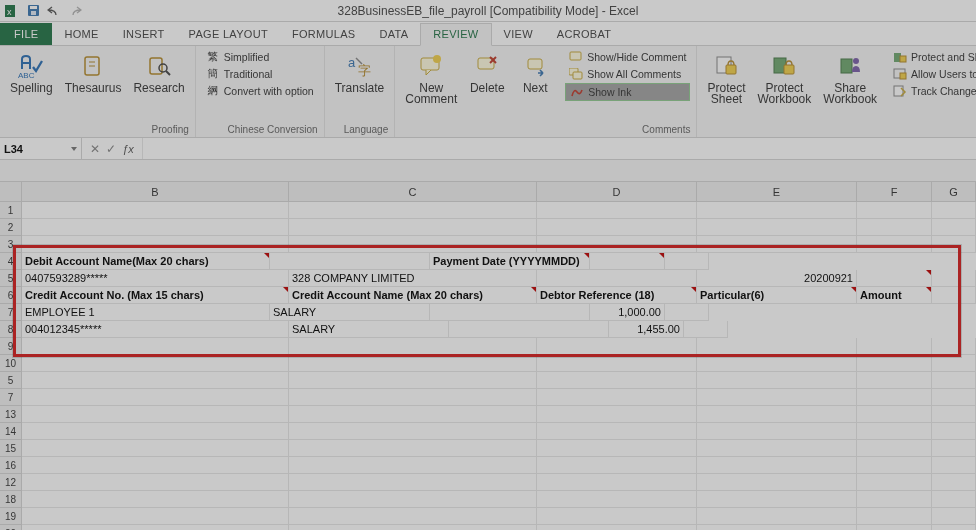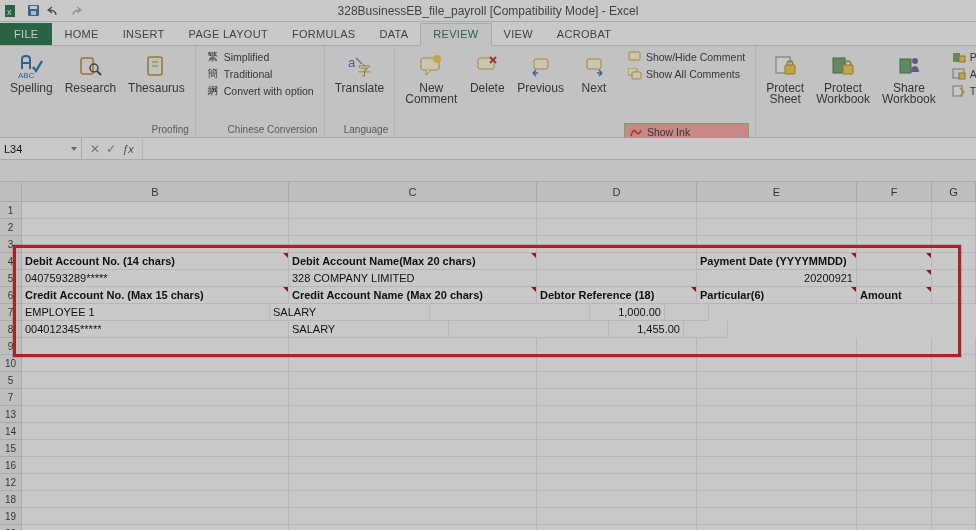--- a/index.html
+++ b/index.html
@@ -18,25 +18,25 @@
 
 .ribbon { height:92px; background:#f5f5f5; border-bottom:1px solid #d4d4d4; display:flex; }
 .group { border-right:1px solid #e1e1e1; padding:3px 6px 2px; display:flex; flex-direction:column; justify-content:space-between; }
 .group-body { display:flex; gap:4px; align-items:flex-start; }
 .group-label { font-size:10px; color:#666; text-align:right; padding-top:1px; }
 .big-btn { display:flex; flex-direction:column; align-items:center; gap:2px; padding:2px 4px; cursor:pointer; min-width:44px; }
 .big-btn .bicon { width:30px; height:30px; display:flex; align-items:center; justify-content:center; }
 .big-btn .blab { font-size:12px; color:#333; text-align:center; line-height:11px; }
 .sml-list { display:flex; flex-direction:column; gap:1px; }
 .sml-btn { display:flex; align-items:center; gap:4px; font-size:10.5px; color:#333; padding:1px 4px; cursor:pointer; white-space:nowrap; }
-.sml-btn.highlight { background:#fca5a5; border:1px solid #8fc98f;margin-top:40px; }
+.sml-btn.highlight { background:#a3a3a3; border:1px solid #8fc98f; }
 .sml-btn .sicon { width:14px; height:14px; display:flex; align-items:center; justify-content:center; }
 
 .formula-row { height:22px; border-bottom:1px solid #d4d4d4; display:flex; align-items:stretch; background:#fff; }
-.name-box { width:82px; border-right:1px solid #d4d4d4; display:flex; align-items:center; padding:0 4px; font-size:11px; position:relative; }
+.name-box { width:82px; border-right:1px solid #d4d4d4; display:flex; align-items:center; padding:0 4px; font-size:11px; position:relative;font-weight:bold; }
 .name-box::after { content:""; position:absolute; right:4px; top:9px; border-left:3px solid transparent; border-right:3px solid transparent; border-top:4px solid #777; }
 .fx-tools { display:flex; align-items:center; gap:6px; padding:0 8px; border-right:1px solid #e6e6e6; color:#888; font-size:12px; }
 .fx-lab { font-style:italic; font-size:11px; color:#555; }
 .fx-input { flex:1; border:none; outline:none; font-size:11px; padding:0 6px; }
 .fx-expand { height:22px; background:#f5f5f5; border-bottom:1px solid #d4d4d4; }
 
 .grid-area { position:relative; height:calc(530px - 22px - 24px - 92px - 22px - 22px); overflow:hidden; }
 .sel-all { position:absolute; top:0; left:0; width:22px; height:20px; background:#f0f0f0; border-right:1px solid #d4d4d4; border-bottom:1px solid #d4d4d4; }
 .col-headers { position:absolute; top:0; left:22px; right:0; height:20px; display:flex; }
 .col-h { background:#f0f0f0; border-right:1px solid #d4d4d4; border-bottom:1px solid #d4d4d4; display:flex; align-items:center; justify-content:center; font-size:11px; color:#333; flex-shrink:0; }
@@ -110,36 +110,36 @@
               <path d="M4 16 L4 6 Q4 3 8 3 Q12 3 12 6 L12 16 M4 10 L12 10" stroke="#2a6fb5" stroke-width="2" fill="none"></path>
               <text x="0" y="25" font-size="8" fill="#2a6fb5">ABC</text>
               <path d="M15 14 L18 18 L24 8" stroke="#2a6fb5" stroke-width="2.3" fill="none"></path>
             </svg>
           </span>
         <span class="blab">Spelling</span>
       </div>
       <div class="big-btn">
         <span class="bicon">
             <svg width="24" height="24">
+              <rect x="4" y="3" width="14" height="18" rx="2" fill="none" stroke="#b58a2a" stroke-width="1.5"></rect>
+              <line x1="8" y1="8" x2="14" y2="8" stroke="#b58a2a"></line>
+              <line x1="8" y1="12" x2="14" y2="12" stroke="#b58a2a"></line>
+            </svg>
+          </span>
+        <span class="blab">Thesaurus</span>
+      </div>
+      <div class="big-btn">
+        <span class="bicon">
+            <svg width="24" height="24">
               <rect x="3" y="4" width="12" height="16" rx="2" fill="none" stroke="#b58a2a" stroke-width="1.5"></rect>
               <circle cx="16" cy="14" r="4" fill="none" stroke="#444" stroke-width="1.5"></circle>
               <line x1="19" y1="17" x2="23" y2="21" stroke="#444" stroke-width="2"></line>
             </svg>
           </span>
         <span class="blab">Research</span>
-      </div>
-      <div class="big-btn">
-        <span class="bicon">
-            <svg width="24" height="24">
-              <rect x="4" y="3" width="14" height="18" rx="2" fill="none" stroke="#b58a2a" stroke-width="1.5"></rect>
-              <line x1="8" y1="8" x2="14" y2="8" stroke="#b58a2a"></line>
-              <line x1="8" y1="12" x2="14" y2="12" stroke="#b58a2a"></line>
-            </svg>
-          </span>
-        <span class="blab">Thesaurus</span>
       </div>
     </div>
     <div class="group-label">Proofing</div>
   </div>
 
   <div class="group">
     <div class="group-body">
       <div class="sml-list">
         <div class="sml-btn">
             <span class="sicon">繁</span>
@@ -189,29 +189,20 @@
       </div>
       <div class="big-btn">
         <span class="bicon">
             <svg width="22" height="22">
               <rect x="2" y="3" width="16" height="11" rx="2" fill="#fffbe0" stroke="#c7a93a"></rect>
               <line x1="14" y1="2" x2="20" y2="8" stroke="#c0392b" stroke-width="2"></line>
               <line x1="20" y1="2" x2="14" y2="8" stroke="#c0392b" stroke-width="2"></line>
             </svg>
           </span>
         <span class="blab">Delete</span>
-      </div>
-      <div class="big-btn">
-        <span class="bicon">
-            <svg width="22" height="22">
-              <rect x="4" y="4" width="14" height="10" rx="2" fill="#fffbe0" stroke="#c7a93a"></rect>
-              <path d="M8 18 L3 18 M3 18 L6 15 M3 18 L6 21" stroke="#3a76b1" stroke-width="1.6" fill="none"></path>
-            </svg>
-          </span>
-        <span class="blab">Previous</span>
       </div>
       <div class="big-btn">
         <span class="bicon">
             <svg width="22" height="22">
               <rect x="4" y="4" width="14" height="10" rx="2" fill="#fffbe0" stroke="#c7a93a"></rect>
               <path d="M14 18 L19 18 M19 18 L16 15 M19 18 L16 21" stroke="#3a76b1" stroke-width="1.6" fill="none"></path>
             </svg>
           </span>
         <span class="blab">Next</span>
       </div>
@@ -380,21 +371,20 @@
     <div class="cell-row">
         <div class="cell" style="width:267px"></div>
         <div class="cell" style="width:248px"></div>
         <div class="cell" style="width:160px"></div>
         <div class="cell" style="width:160px"></div>
         <div class="cell" style="width:75px"></div>
         <div class="cell" style="width:44px"></div>
       </div>
 
     <div class="cell-row">
-      <div class="cell bold cmark" style="width:267px">Debit Account No. (14 chars)</div>
       <div class="cell bold cmark" style="width:248px">Debit Account Name(Max 20 chars)</div>
       <div class="cell" style="width:160px"></div>
       <div class="cell bold cmark" style="width:160px">Payment Date (YYYYMMDD)</div>
       <div class="cell cmark" style="width:75px"></div>
       <div class="cell" style="width:44px"></div>
     </div>
 
     <div class="cell-row">
       <div class="cell" style="width:267px">0407593289*****</div>
       <div class="cell" style="width:248px">328 COMPANY LIMITED</div>

